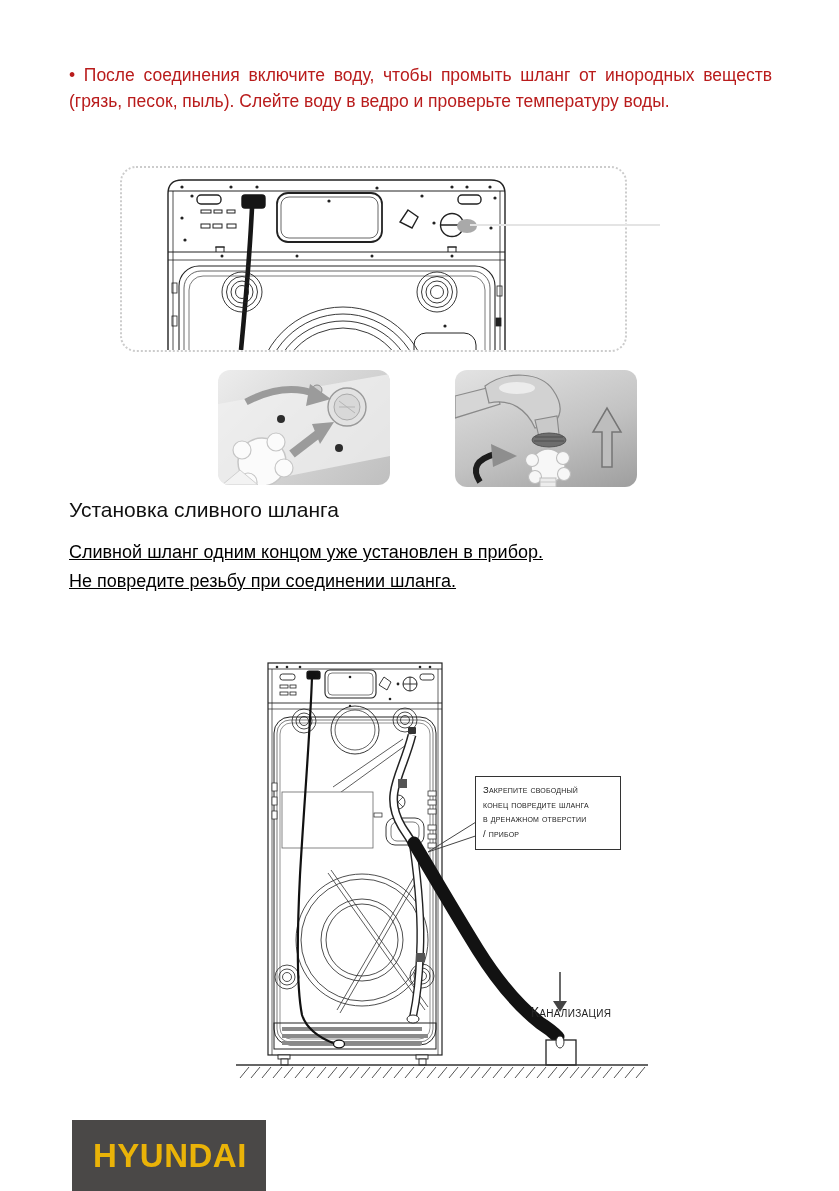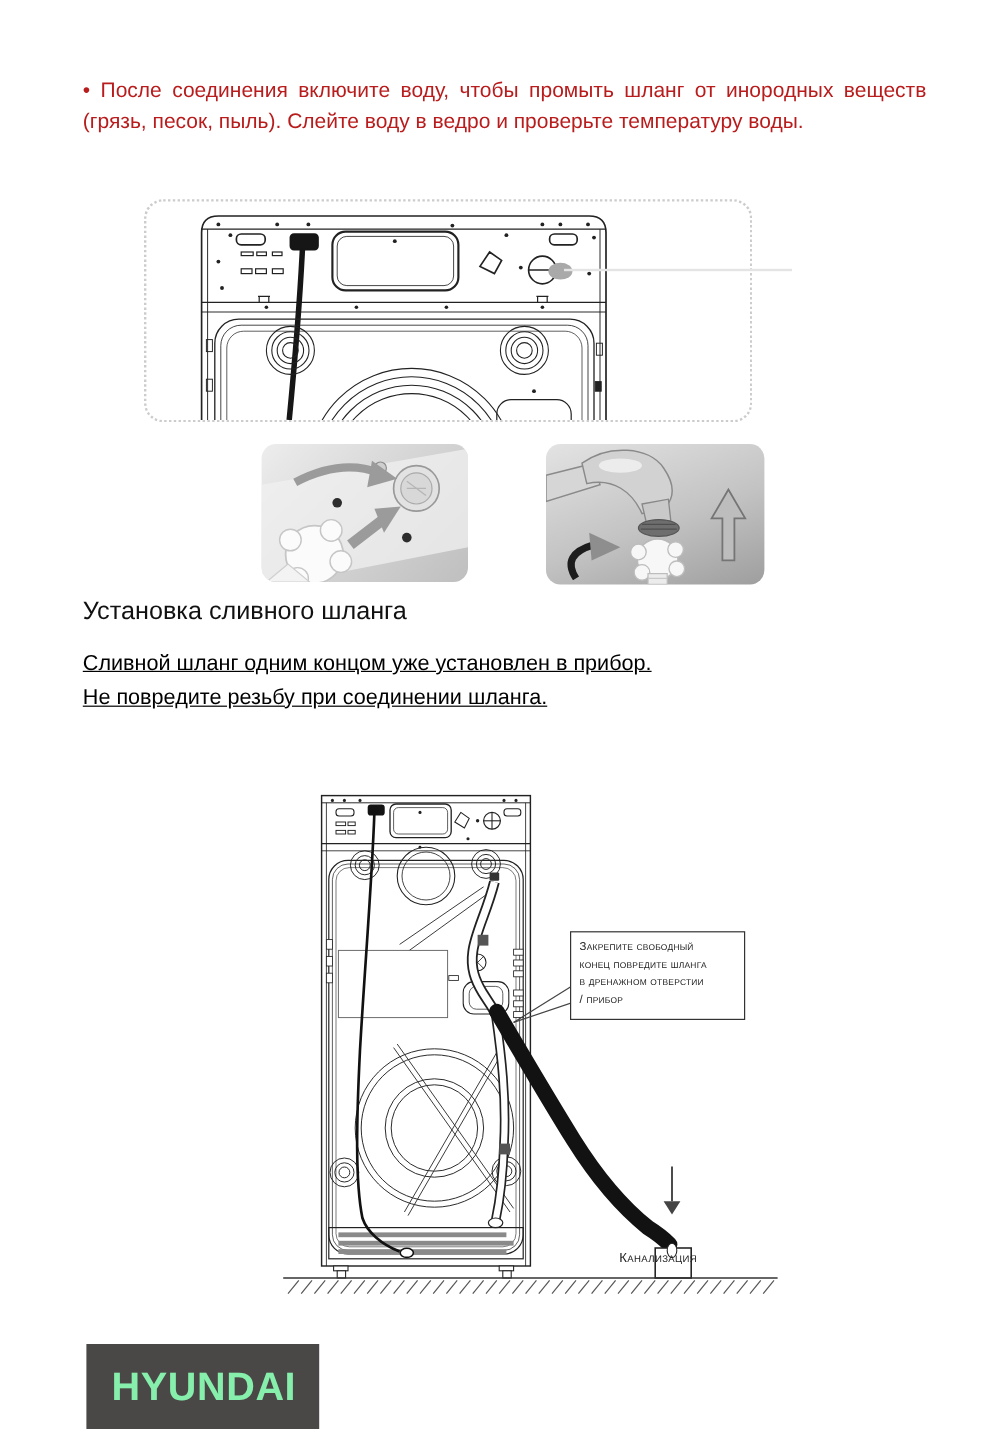--- a/index.html
+++ b/index.html
@@ -35,30 +35,30 @@
   .fig2{left:230px;top:655px;width:420px;height:430px;}
   .callout{
     left:475px;top:748px;width:146px;height:74px;box-sizing:border-box;
     border:1px solid #333;background:#fff;padding:6px 7px;
     font-size:9.5px;line-height:14.6px;font-variant:small-caps;color:#222;
     letter-spacing:0.2px;
     margin-top:28px;
   }
   .callout div{white-space:nowrap;}
   .sewer-label{
-    left:516px;top:1043px;width:110px;
-    font-size:11px;font-variant:small-caps;color:#222;letter-spacing:0.3px;
+    left:516px;top:1004px;width:110px;
+    font-size:14px;font-variant:small-caps;color:#222;letter-spacing:0.3px;text-align:center;
   }
   
   .logo{
     left:72px;top:1120px;width:194px;height:71px;background:#4a4847;
     display:flex;align-items:center;
   }
   .logo span{
-    color:#86efac;font-weight:bold;font-size:33px;letter-spacing:0.5px;padding-left:21px;
+    color:#eab308;font-weight:bold;font-size:33px;letter-spacing:0.5px;padding-left:21px;
     font-family:"Liberation Sans", sans-serif;
   }
 </style>
 </head>
 <body>
 
 <div class="abs intro">• После соединения включите воду, чтобы промыть шланг от инородных веществ (грязь, песок, пыль). Слейте воду в ведро и проверьте температуру воды.</div>
 
 <div class="abs fig1">
   <svg width="503" height="182" viewBox="0 0 503 182">

